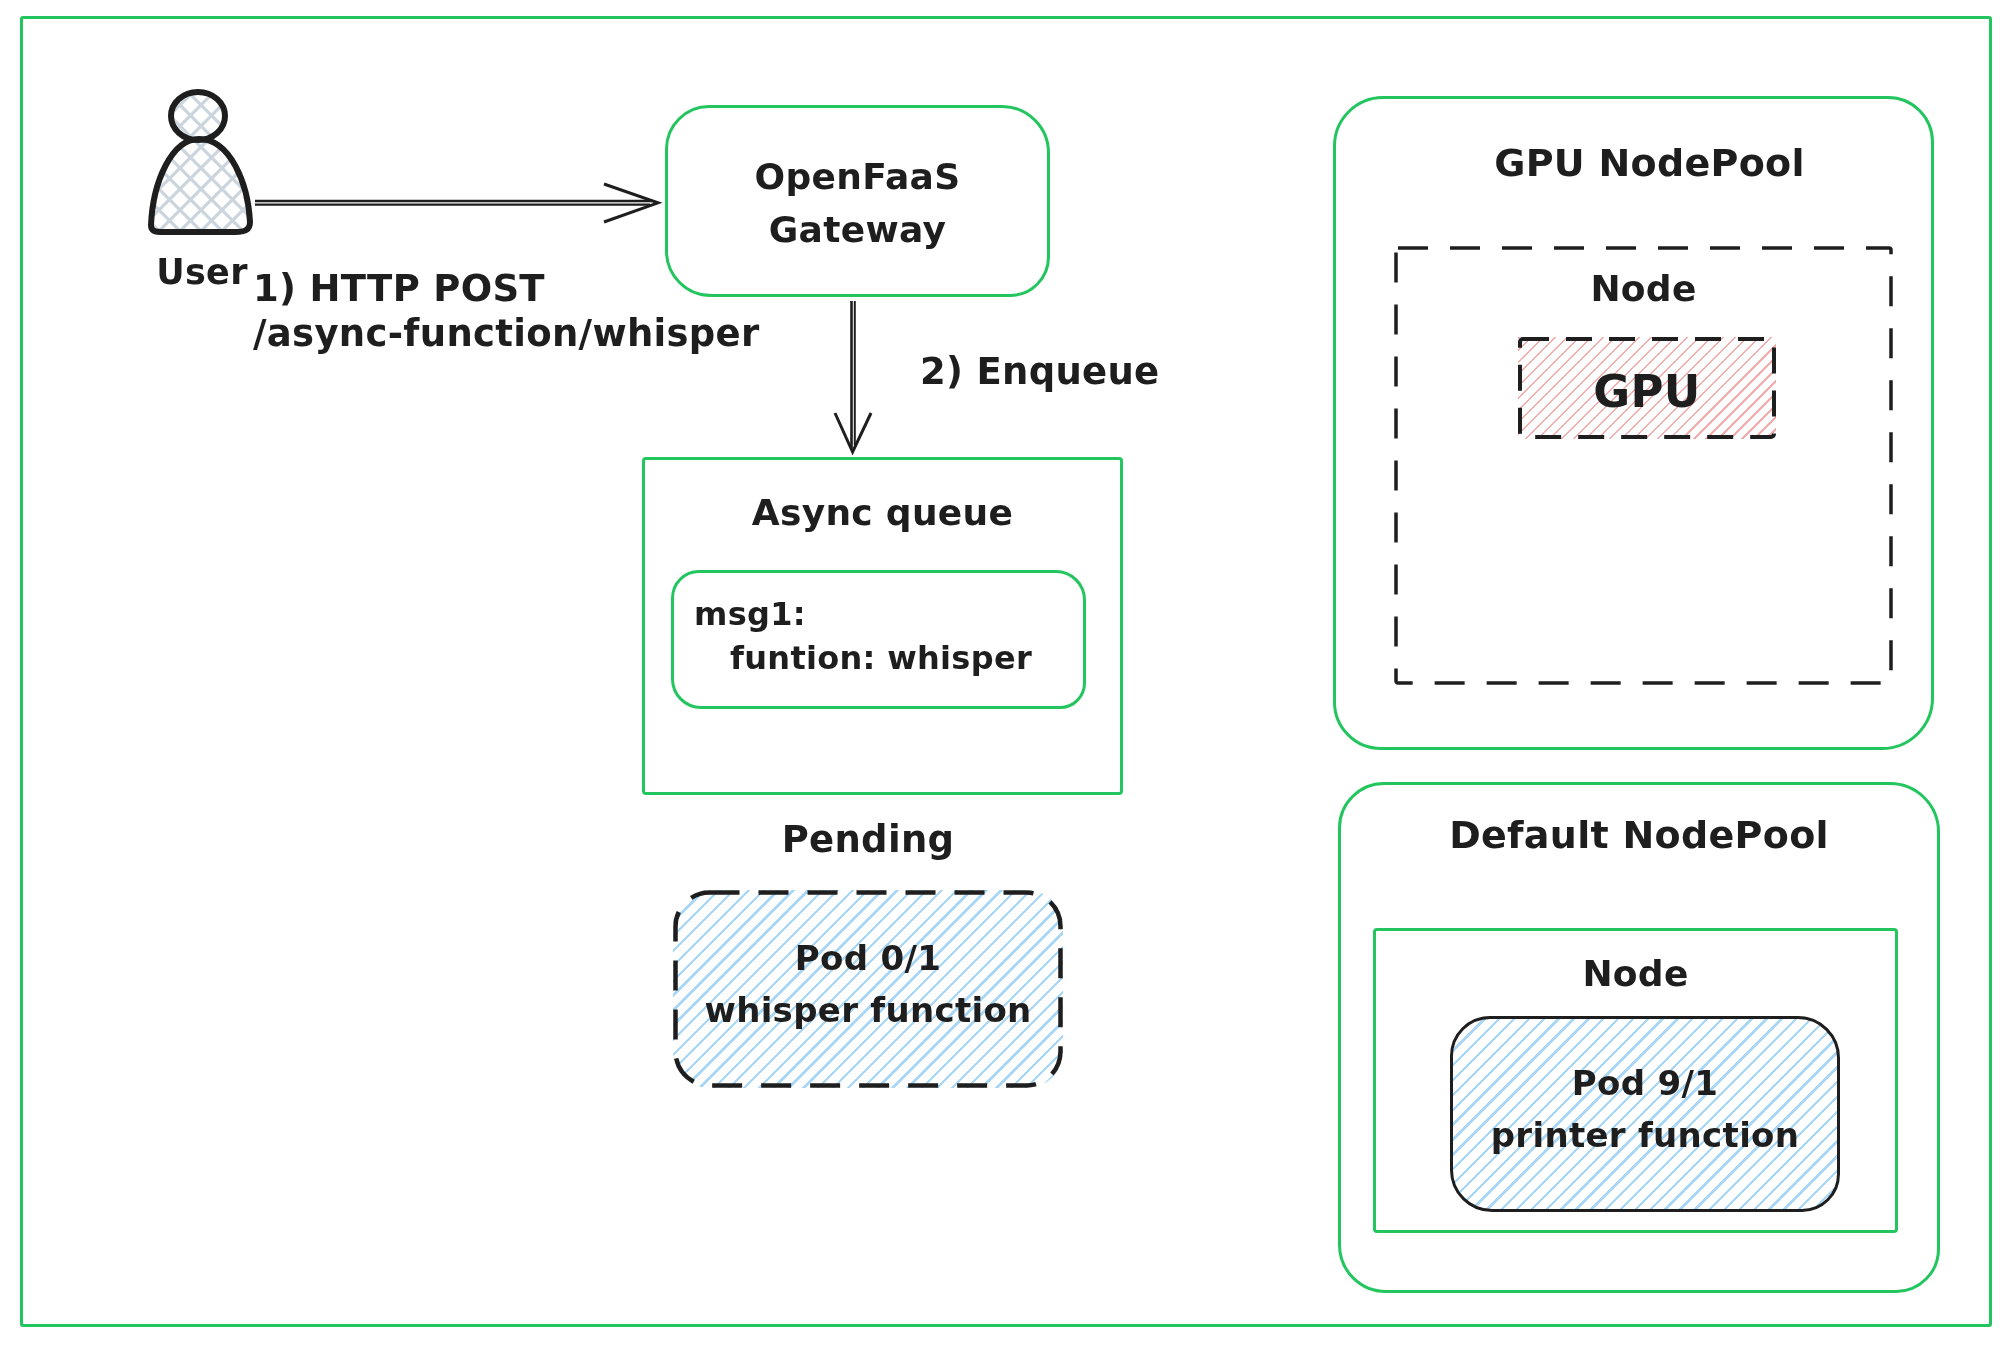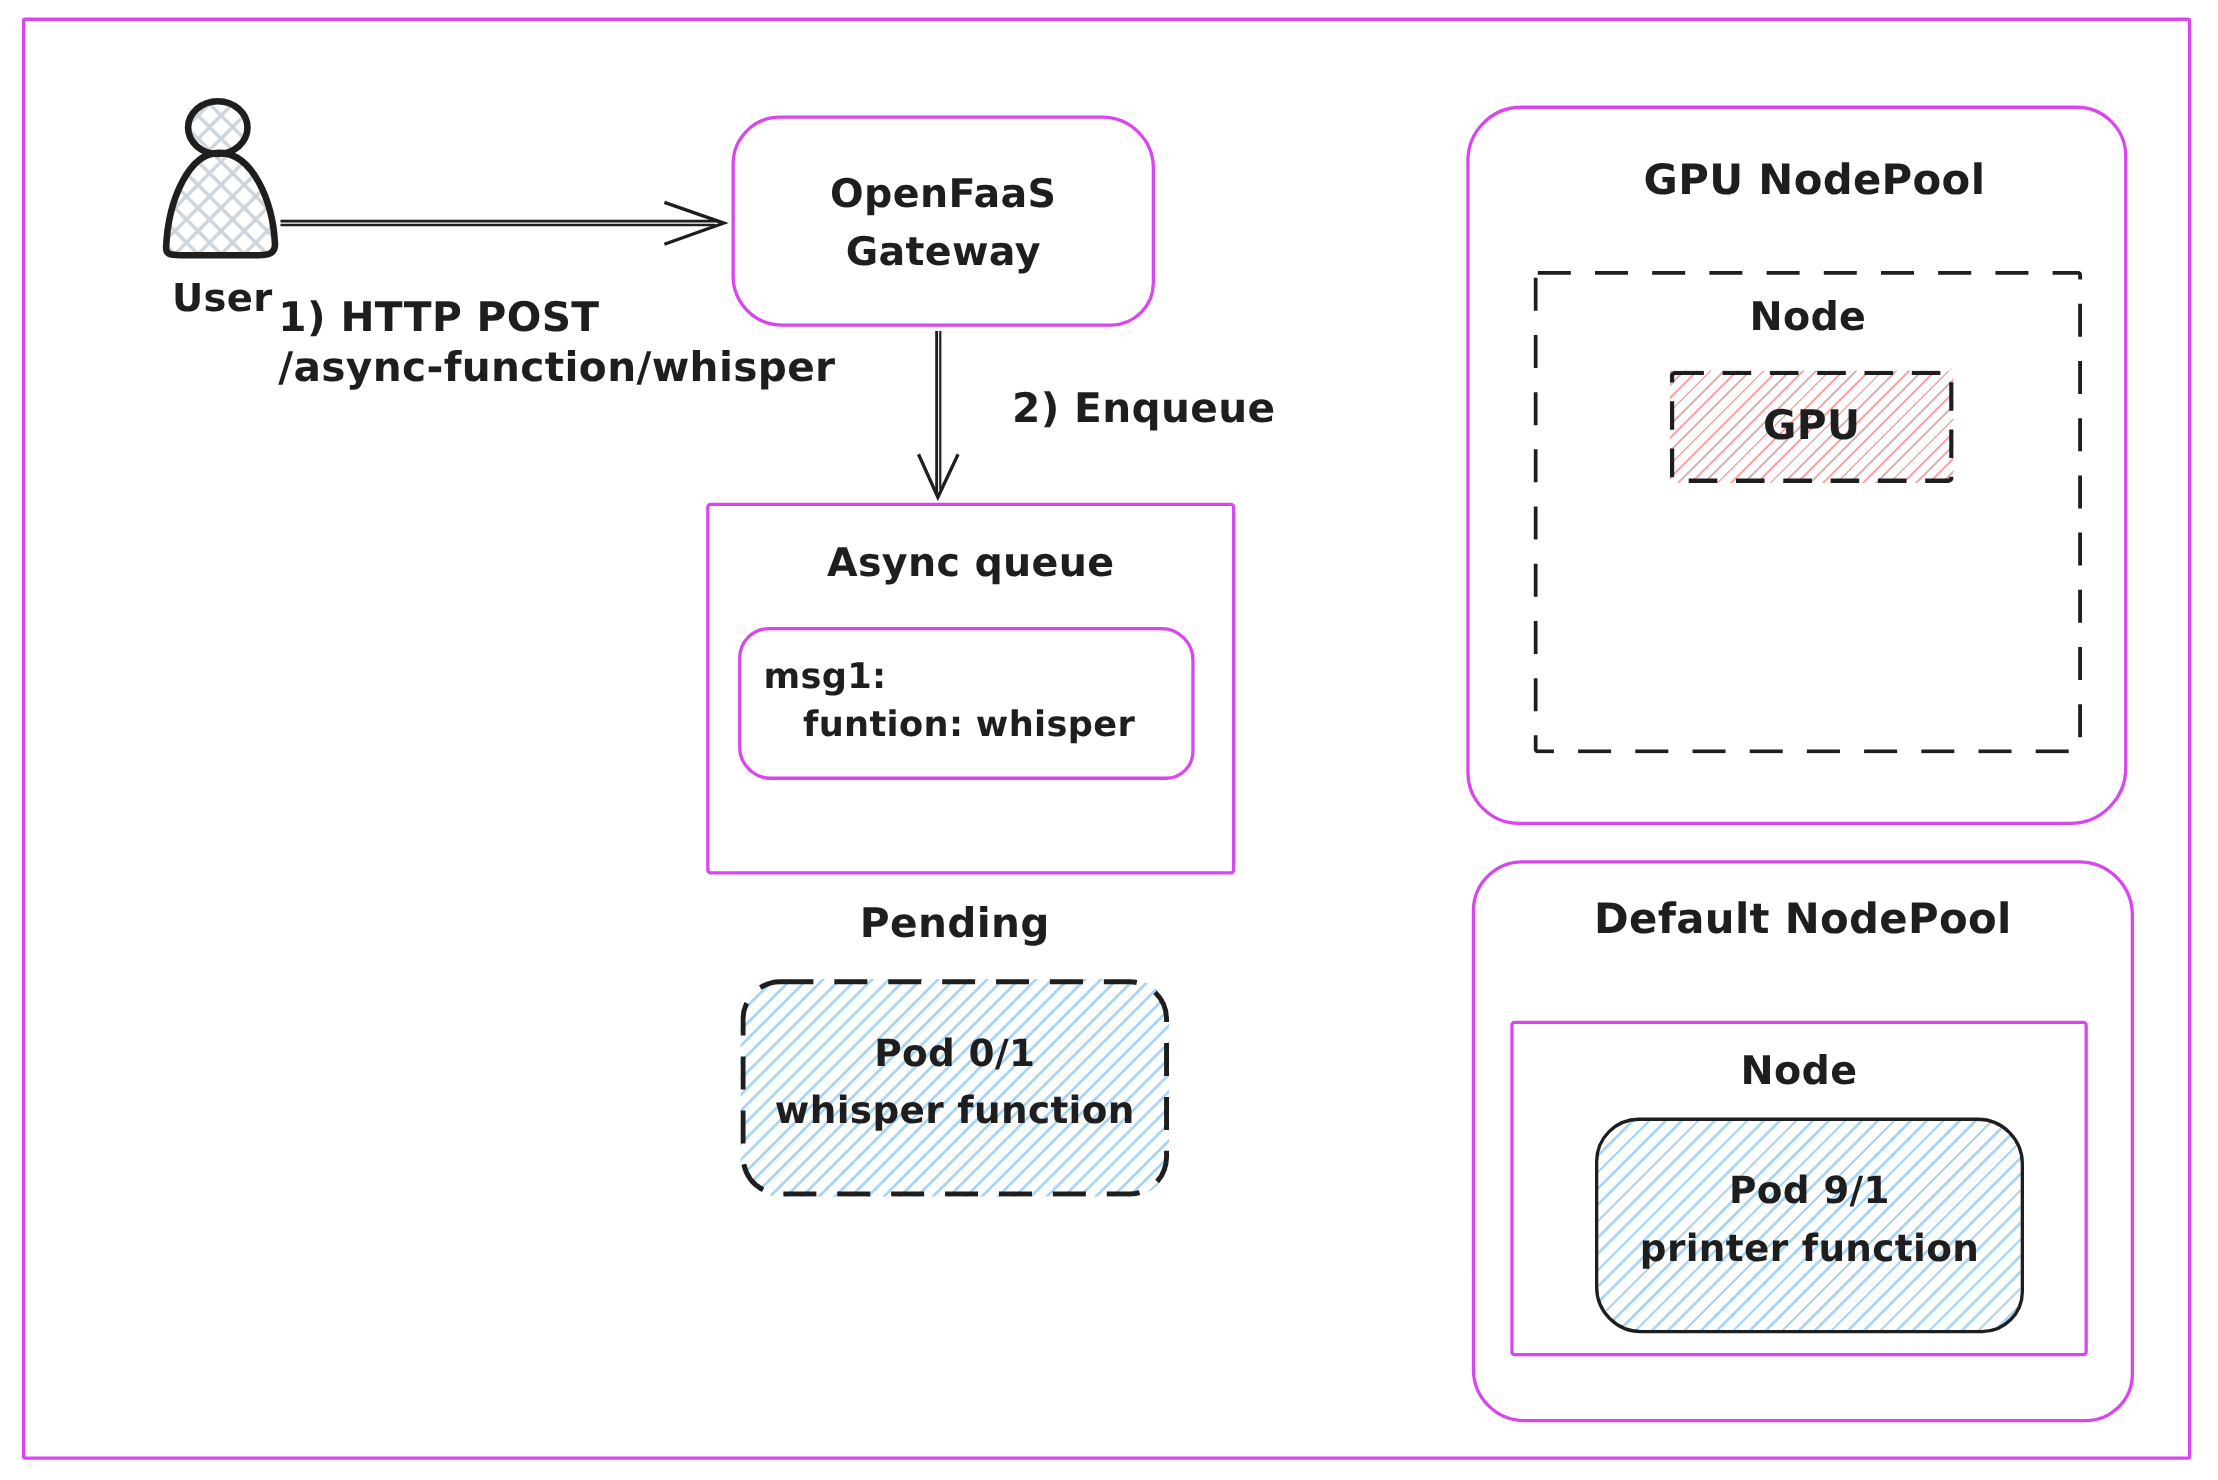--- a/index.html
+++ b/index.html
@@ -2,21 +2,21 @@
 <html><head>
 <meta charset="utf-8">
 <style>
   html,body{margin:0;padding:0;background:#ffffff;}
   .stage{
     position:relative;width:2016px;height:1345px;background:#ffffff;
     font-family:"DejaVu Sans", sans-serif;color:#1e1e1e;overflow:hidden;
     font-weight:600;letter-spacing:.3px;
   }
   .abs{position:absolute;}
-  .box{position:absolute;border:3px solid #d946ef;background:#ffffff;box-sizing:border-box;}
+  .box{position:absolute;border:3px solid #22c55e;background:#ffffff;box-sizing:border-box;}
   .label{position:absolute;white-space:nowrap;}
   .ctext{position:absolute;left:0;right:0;text-align:center;white-space:nowrap;}
   .hatch-blue{
     background-image:repeating-linear-gradient(135deg,#a8d7f8 0px,#a8d7f8 2.4px,rgba(0,0,0,0) 2.4px,rgba(0,0,0,0) 10.5px);
     background-color:#ffffff;
   }
   .hatch-red{
     background-image:repeating-linear-gradient(135deg,#f3abab 0px,#f3abab 1.8px,rgba(0,0,0,0) 1.8px,rgba(0,0,0,0) 8.5px);
     background-color:#ffffff;
   }
@@ -88,21 +88,21 @@
     <div class="ctext" style="top:42px;font-size:38px;margin-left:32px;">GPU NodePool</div>
     <div class="abs" style="left:58px;top:147px;width:499px;height:439px;">
       <svg class="dash-svg" width="499" height="439" viewBox="0 0 499 439">
         <rect x="2" y="2" width="495" height="435" rx="2" fill="none" stroke="#1e1e1e" stroke-width="3.5" stroke-dasharray="30 22"></rect>
       </svg>
       <div class="ctext" style="top:22px;font-size:36px;">Node</div>
       <div class="abs hatch-red" style="left:124px;top:91px;width:258px;height:102px;">
         <svg class="dash-svg" width="258" height="102" viewBox="0 0 258 102">
           <rect x="2" y="2" width="254" height="98" rx="3" fill="none" stroke="#1e1e1e" stroke-width="4" stroke-dasharray="26 17"></rect>
         </svg>
-        <div class="ctext" style="top:28px;font-size:37px;">GPU</div>
+        <div class="ctext" style="top:28px;font-size:45px;">GPU</div>
       </div>
     </div>
   </div>
 
   <div class="box" style="left:1338px;top:782px;width:602px;height:511px;border-radius:46px 50px 44px 48px;">
     <div class="ctext" style="top:28px;font-size:38px;">Default NodePool</div>
     <div class="box" style="left:32px;top:143px;width:525px;height:305px;border-width:3.5px;border-radius:4px;">
       <div class="ctext" style="top:22px;font-size:36px;">Node</div>
       <div class="abs hatch-blue" style="left:74px;top:85px;width:390px;height:196px;border:3.5px solid #1e1e1e;border-radius:40px 42px 38px 42px;box-sizing:border-box;">
         <div class="ctext" style="top:38px;font-size:34px;line-height:52px;">

